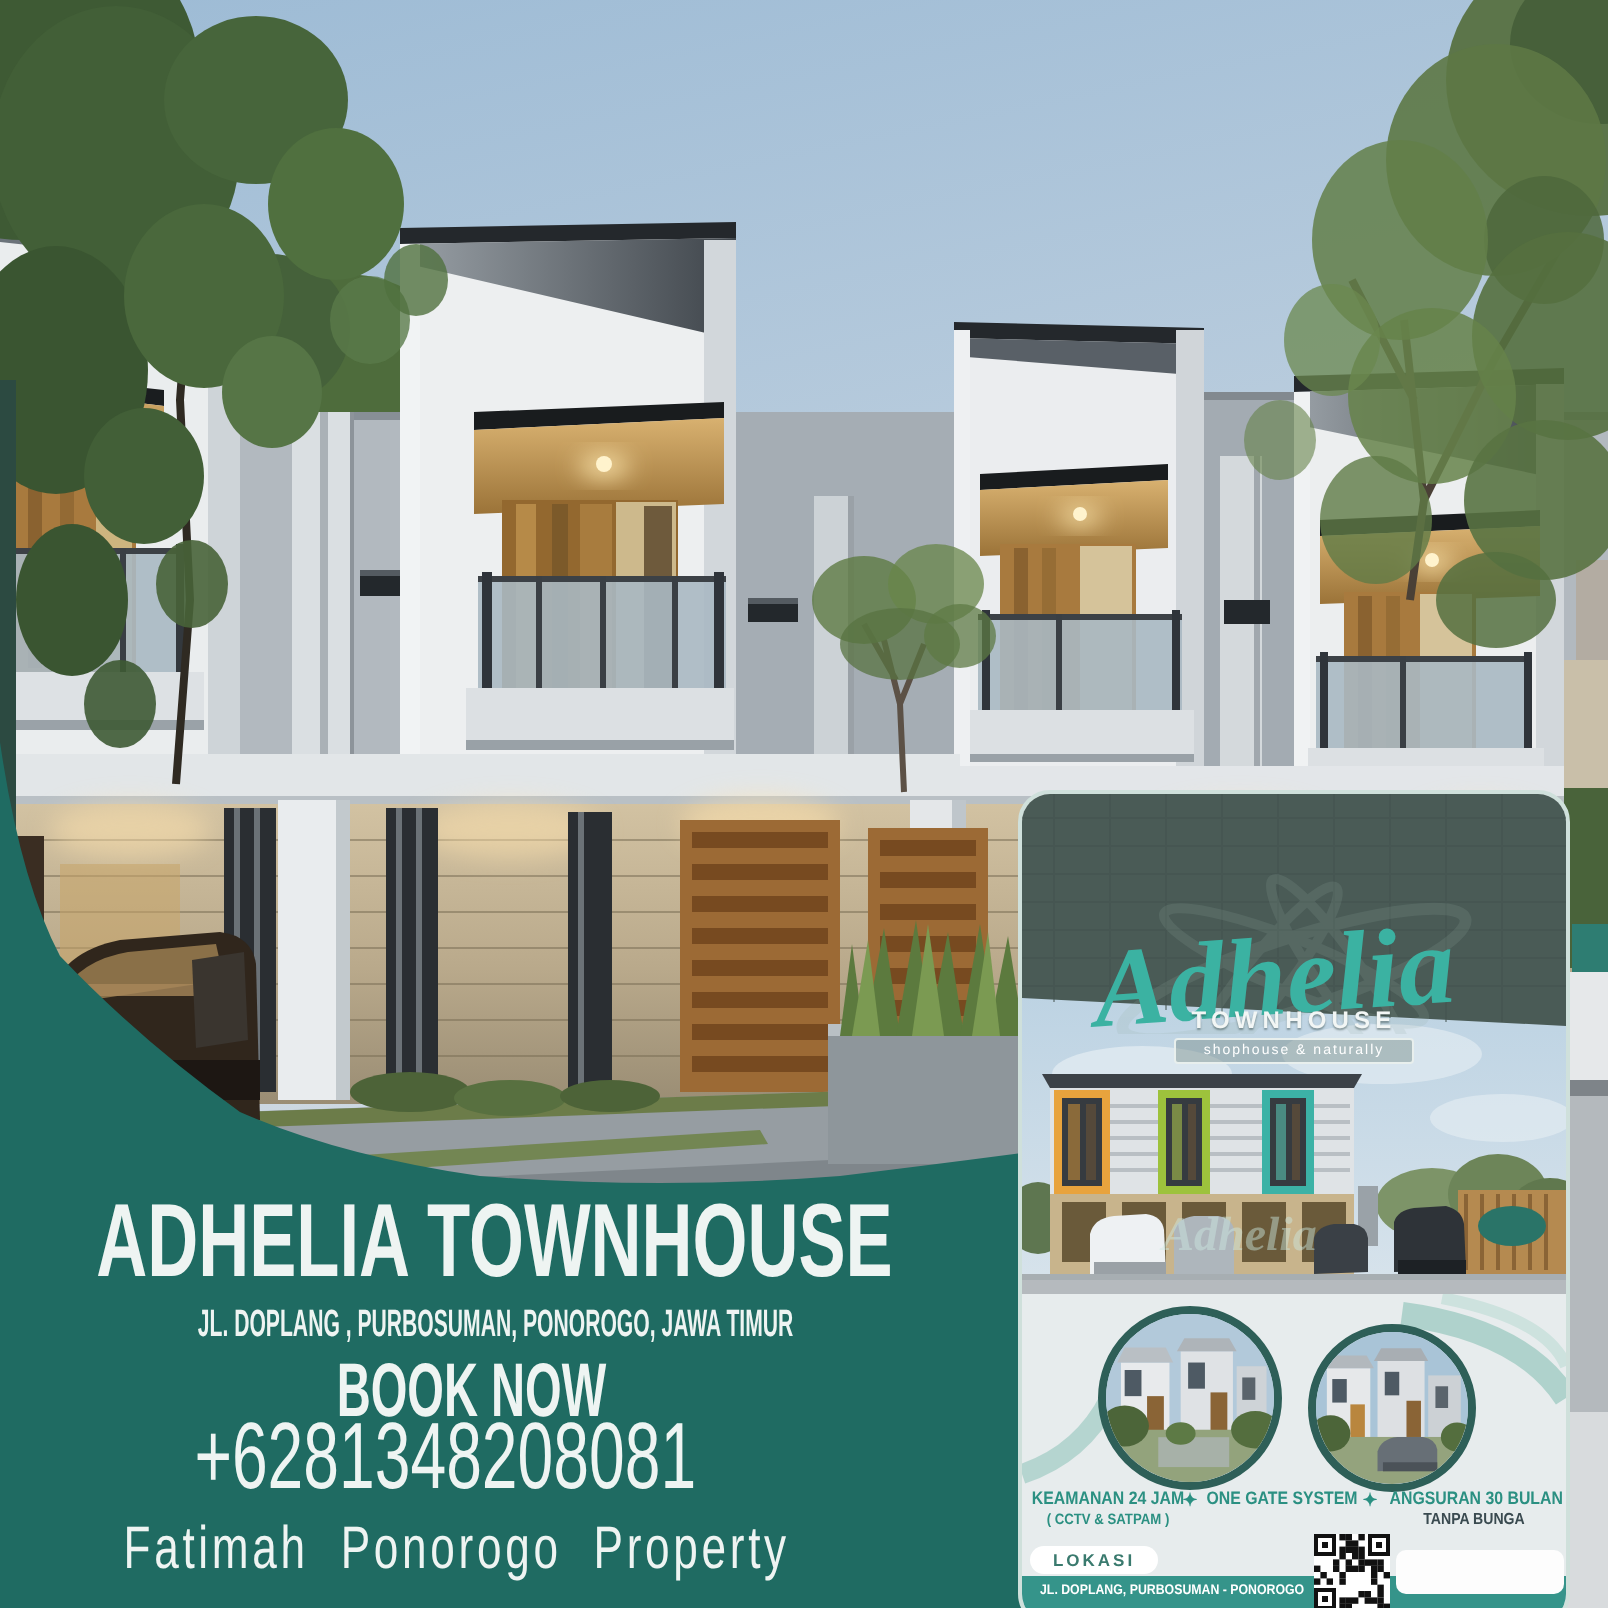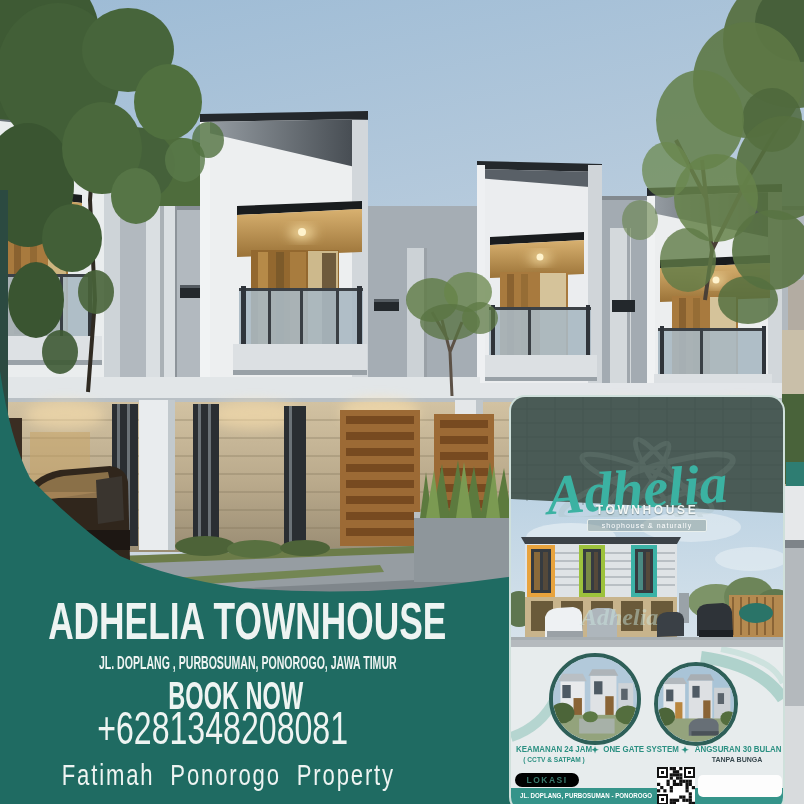--- a/index.html
+++ b/index.html
@@ -586,21 +586,21 @@
 
     <div class="abs" style="left:79px;top:1px;width:10px;font-size:9px">✦</div>
 
     <div class="abs" style="left:85px;top:0;width:90px;font-size:9px;line-height:10px;transform:scaleX(0.88);white-space:nowrap">ONE GATE SYSTEM</div>
 
     <div class="abs" style="left:169px;top:1px;width:10px;font-size:9px">✦</div>
 
     <div class="abs" style="left:178px;top:0;width:96px;font-size:9px;line-height:10px;transform:scaleX(0.88);white-space:nowrap">ANGSURAN 30 BULAN<br><span style="color:#3a4a50;font-size:8px">TANPA BUNGA</span></div>
   </div>
 
-  <div class="abs" style="left:4px;top:376px;width:64px;height:14px;background:#000000;border-radius:7px;font-size:8.5px;line-height:14px;font-weight:bold;color:#3a7a6e;text-align:center;letter-spacing:1.5px">LOKASI</div>
+  <div class="abs" style="left:4px;top:376px;width:64px;height:14px;background:#ffffff;border-radius:7px;font-size:8.5px;line-height:14px;font-weight:bold;color:#3a7a6e;text-align:center;letter-spacing:1.5px">LOKASI</div>
 
   <div class="abs" style="left:0;top:391px;width:272px;height:23px;background:#35948a">
 
     <div class="abs" style="left:9px;top:4px;font-size:7px;font-weight:bold;color:#ffffff;letter-spacing:0;white-space:nowrap;transform:scaleX(0.88);transform-origin:0 0">JL. DOPLANG, PURBOSUMAN - PONOROGO</div>
   </div>
 
   <svg class="abs" style="left:146px;top:370px" width="38" height="38" viewBox="0 0 38 38">
     <rect x="0" y="0" width="38" height="38" fill="#ffffff"></rect>
     <g fill="#111111">
       <rect x="0" y="0" width="11" height="11"></rect>

